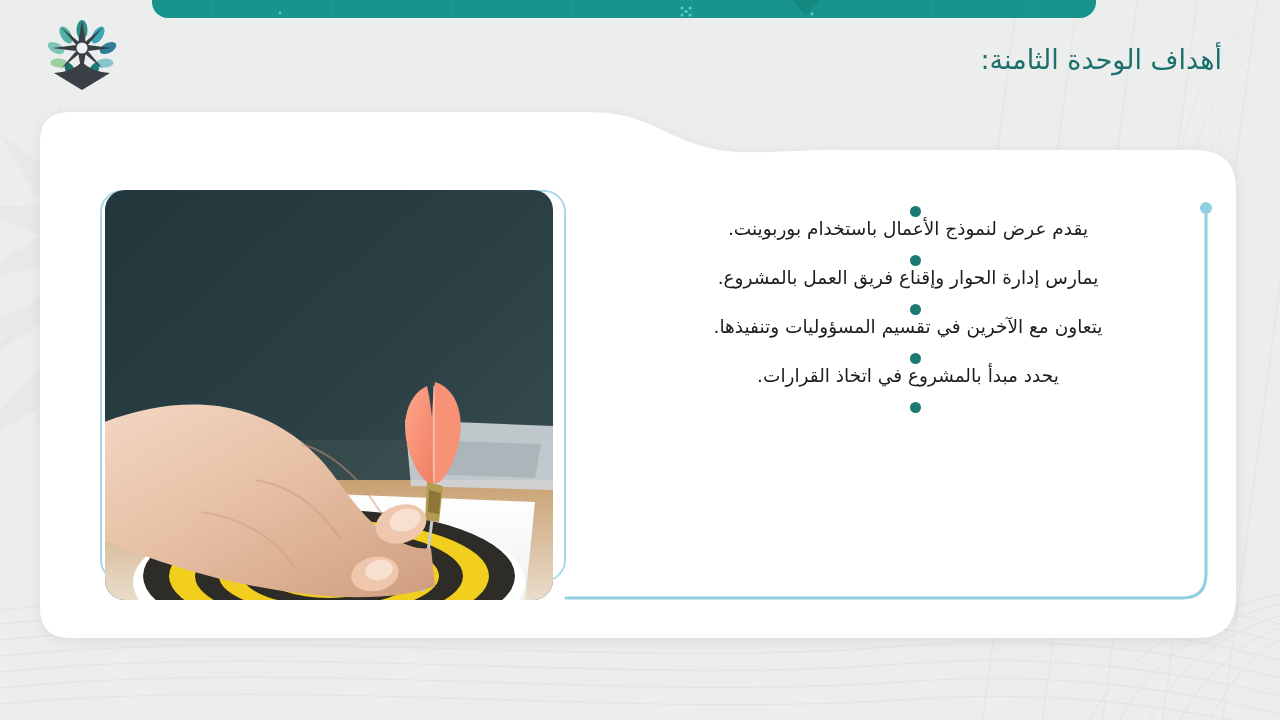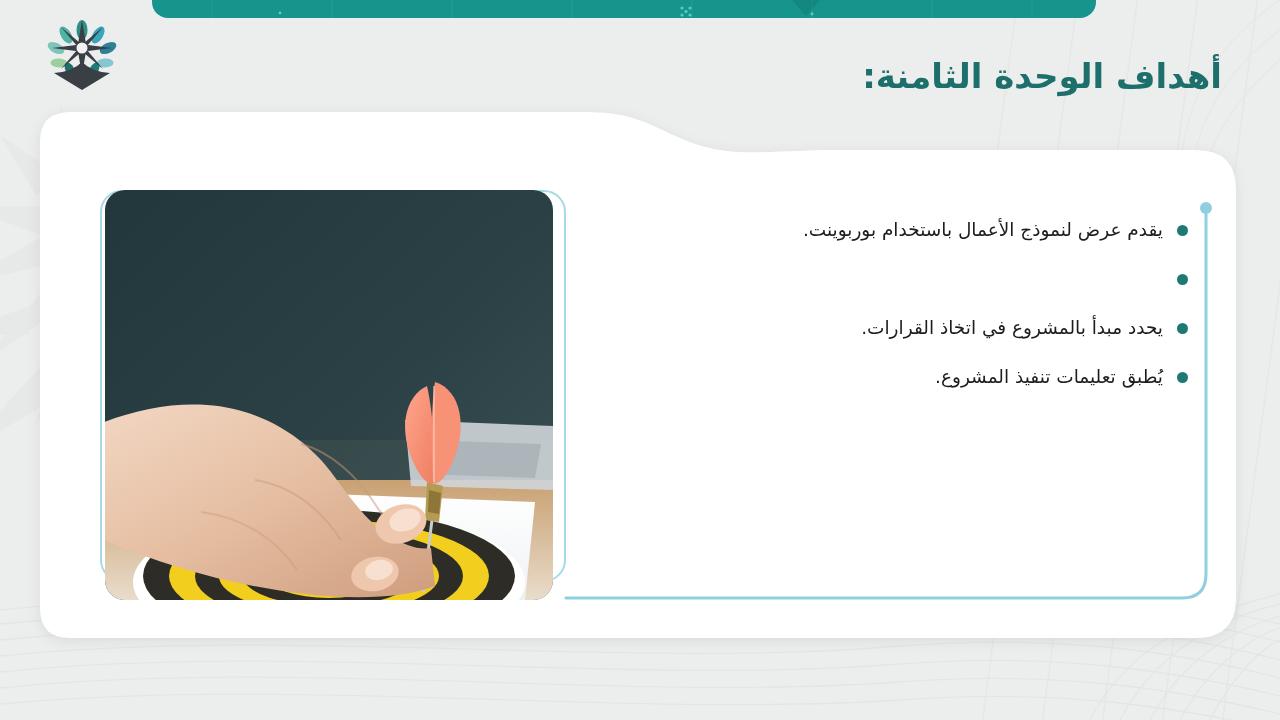--- a/index.html
+++ b/index.html
@@ -26,23 +26,23 @@
     background:#17948c;
     border-radius:0 0 16px 16px;
   }
   .topbar-tex{position:absolute;inset:0;border-radius:0 0 16px 16px;overflow:hidden;}
 
   
   .logo{position:absolute;left:42px;top:18px;width:80px;height:76px;}
 
   
   .title{
-    position:absolute;right:58px;top:56px;
+    position:absolute;right:58px;top:44px;
     color:#1d6f6b;
-    font-size:34px;font-weight:bold;
+    font-size:27px;font-weight:normal;
     letter-spacing:0px;
     direction:rtl;text-align:right;
     white-space:nowrap;
     line-height:1.2;
   }
 
   
   .card-wrap{position:absolute;left:40px;top:104px;width:1196px;height:534px;
              filter:drop-shadow(0 3px 7px rgba(0,0,0,.07));}
   .card-svg{display:block;width:1196px;height:534px;}
@@ -69,20 +69,21 @@
   .text-frame svg{display:block;width:644px;height:400px;overflow:visible;}
 
   
   .bullets{
     position:absolute;right:92px;top:206px;width:560px;
     direction:rtl;text-align:right;
   }
   .bullet-row{
     display:flex;align-items:center;justify-content:flex-start;
     height:49px;
+    flex-direction:column;
   }
   .bullet-dot{
     flex:0 0 auto;
     width:11px;height:11px;border-radius:50%;
     background:#1d7a72;
     margin-left:14px;margin-right:0;
   }
   .bullet-text{
     flex:0 0 auto;
     color:#1d1d1d;
@@ -318,31 +319,35 @@
     </svg>
   </div>
 
   <div class="bullets">
 
     <div class="bullet-row">
       <span class="bullet-dot"></span>
       <span class="bullet-text">يقدم عرض لنموذج الأعمال باستخدام بوربوينت.</span>
     </div>
 
-
-
-    <div class="bullet-row">
-      <span class="bullet-dot"></span>
+    <div class="bullet-row">
+      <span class="bullet-dot"></span>
+      <span class="bullet-text">يمارس إدارة الحوار وإقناع فريق العمل بالمشروع.</span>
+    </div>
+
+
+    <div class="bullet-row">
+      <span class="bullet-dot"></span>
+      <span class="bullet-text">يتعاون مع الآخرين في تقسيم المسؤوليات وتنفيذها.</span>
     </div>
 
     <div class="bullet-row">
       <span class="bullet-dot"></span>
       <span class="bullet-text">يحدد مبدأ بالمشروع في اتخاذ القرارات.</span>
     </div>
 
     <div class="bullet-row">
       <span class="bullet-dot"></span>
-      <span class="bullet-text">يُطبق تعليمات تنفيذ المشروع.</span>
     </div>
 
   </div>
 
 </div>
 
 </body></html>

